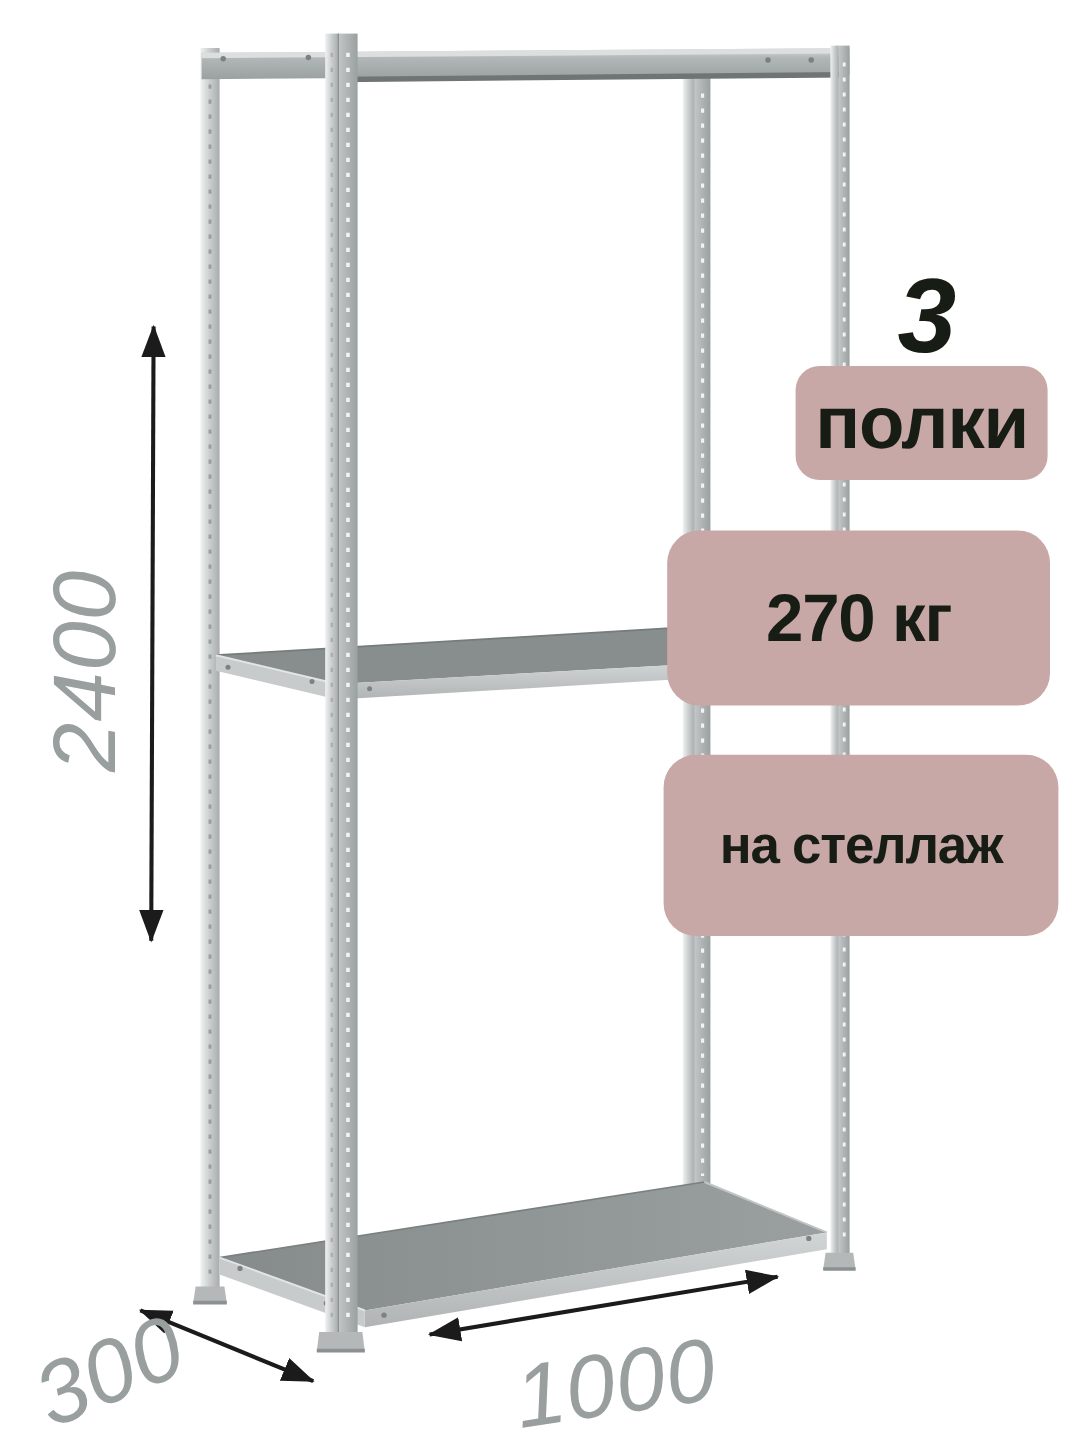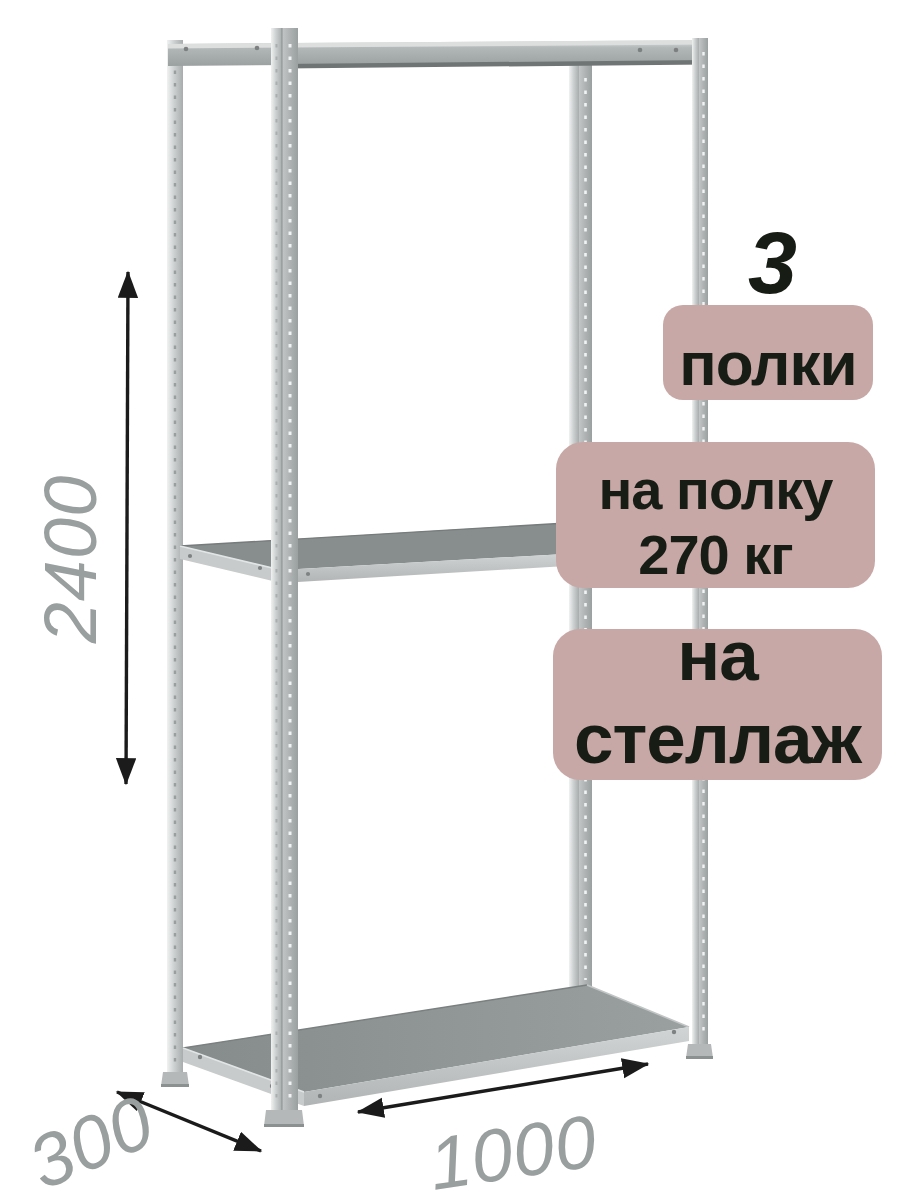--- a/index.html
+++ b/index.html
@@ -26,29 +26,29 @@
     letter-spacing:1px;
     fill:var(--dimension-text);
   }
   .arrow-line{stroke:var(--arrow);stroke-width:3.4px;fill:none;}
   .ah{fill:var(--arrow);}
   .badge{
     position:absolute;
     background:var(--badge-bg);
     color:var(--badge-text);
     display:flex;flex-direction:column;
-    align-items:center;justify-content:flex-end;
+    align-items:center;justify-content:center;
     font-weight:bold;
     letter-spacing:-1px;
     line-height:1.16;
     text-align:center;
   }
   .badge-count{left:663px;top:305px;width:210px;height:95px;border-radius:20px;font-size:62px;}
   .badge-shelf-load{left:556px;top:442px;width:319px;height:146px;border-radius:27px;font-size:56px;}
-  .badge-rack-load{left:553px;top:629px;width:329px;height:151px;border-radius:27px;font-size:71px;}
+  .badge-rack-load{left:553px;top:629px;width:329px;height:151px;border-radius:27px;font-size:44px;}
   .count-number{
     position:absolute;left:748px;top:212px;
     font-size:88px;font-weight:bold;font-style:italic;
     color:var(--badge-text);
   }
 </style>
 </head>
 <body>
 
 <div class="stage">
@@ -161,21 +161,20 @@
     <text class="dim" transform="translate(513,1152) rotate(-8.5)" text-anchor="middle" dy="0.35em">1000</text>
   </svg>
 
   <div class="count-number">3</div>
 
   <div class="badge badge-count">
     <span>полки</span>
   </div>
 
   <div class="badge badge-shelf-load">
-    <span>на полку</span>
     <span>270 кг</span>
   </div>
 
   <div class="badge badge-rack-load">
     <span>на стеллаж</span>
   </div>
 
 </div>
 
 </body></html>

